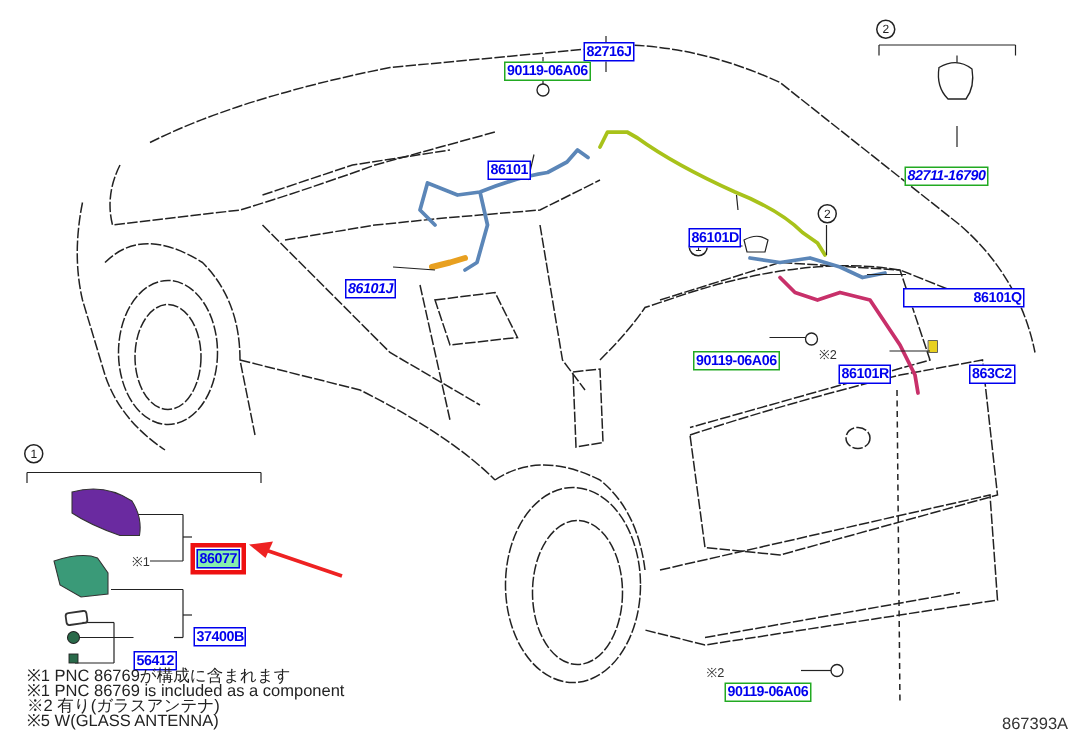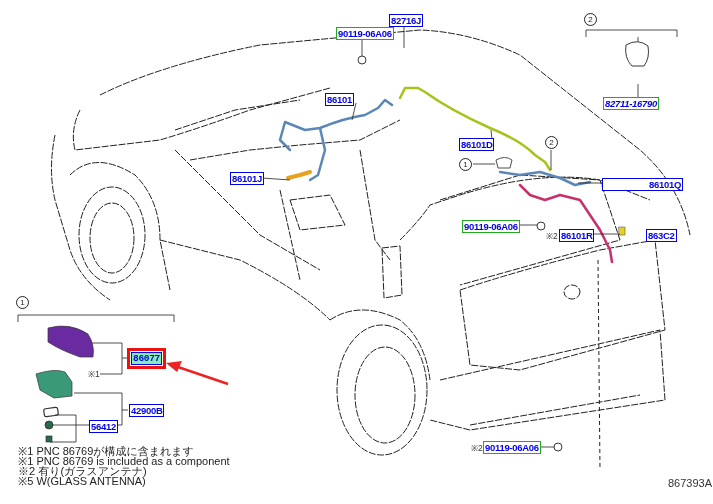--- a/index.html
+++ b/index.html
@@ -1,24 +1,24 @@
 <!DOCTYPE html>
 <html><head>
 <meta charset="utf-8">
 <style>
   html, body { margin: 0; padding: 0; background: #ffffff; }
   body { width: 713px; height: 504px; position: relative; overflow: hidden;
          font-family: "Liberation Sans", sans-serif; }
   #canvas { position: absolute; left: 0; top: 0; width: 713px; height: 504px; }
   .tag { position: absolute; font-family: "Liberation Sans", sans-serif; font-size: 9.5px;
          font-weight: bold; letter-spacing: -0.3px; line-height: 11px; padding: 0 1px;
-         white-space: nowrap; cursor: pointer; background: #ffffff; }
+         white-space: nowrap; cursor: pointer; background: #ffffff; margin-top: 14px; }
   .tag.pnc { color: #0000ee; border: 1.2px solid #0000ee; }
   .tag.part { color: #0000ee; border: 1.2px solid #22aa22; text-align: right; }
-  .tag.hl { outline: 3px solid #ee1111; outline-offset: 1px; background: #86efac; font-family: Liberation Mono, monospace; }
+  .tag.hl { outline: 3px solid #ee1111; outline-offset: 1px; background: #86efac; }
   .note { position: absolute; font-size: 11px; color: #222; white-space: nowrap; line-height: 10.5px; text-align: right; }
   .mark { position: absolute; font-size: 8.5px; color: #333; white-space: nowrap; }
   .circ { position: absolute; width: 11px; height: 11px; border: 1px solid #222; border-radius: 50%;
           font-size: 8px; line-height: 11px; text-align: center; color: #222; background: #fff; }
   .code { position: absolute; font-size: 11px; color: #333; }
 </style>
 </head>
 <body>
 
 <svg id="canvas" viewBox="0 0 713 504" xmlns="http://www.w3.org/2000/svg">
@@ -114,29 +114,29 @@
 <div class="circ" style="left:584px;top:13px;">2</div>
 <div class="circ" style="left:16px;top:296px;">1</div>
 <div class="circ" style="left:459px;top:158px;">1</div>
 <div class="circ" style="left:545px;top:136px;">2</div>
 
 <span class="tag pnc" style="left:389px;top:14px;">82716J</span>
 <span class="tag part" style="left:336px;top:27px;">90119-06A06</span>
 <span class="tag part" style="left:603px;top:97px;font-style:italic;">82711-16790</span>
 <span class="tag pnc" style="left:325px;top:93px;">86101</span>
 <span class="tag pnc" style="left:459px;top:138px;">86101D</span>
-<span class="tag pnc" style="left:230px;top:172px;">86101J</span>
+<span class="tag pnc" style="left:230px;top:172px;font-style:italic;">86101J</span>
 <span class="tag pnc" style="left:602px;top:178px;padding-left:46px;">86101Q</span>
 <span class="tag part" style="left:462px;top:220px;">90119-06A06</span>
 <span class="mark" style="left:546px;top:230px;">※2</span>
 <span class="tag pnc" style="left:559px;top:229px;">86101R</span>
 <span class="tag pnc" style="left:646px;top:229px;">863C2</span>
 <span class="tag pnc hl" style="left:131px;top:352px;">86077</span>
 <span class="mark" style="left:88px;top:368px;">※1</span>
-<span class="tag pnc" style="left:129px;top:404px;">42900B</span>
+<span class="tag pnc" style="left:129px;top:404px;">37400B</span>
 <span class="tag pnc" style="left:89px;top:420px;">56412</span>
 <span class="mark" style="left:471px;top:442px;">※2</span>
 <span class="tag part" style="left:483px;top:441px;">90119-06A06</span>
 
 <div class="note" style="left:18px;top:446px;">※1 PNC 86769が構成に含まれます</div>
 <div class="note" style="left:18px;top:456px;">※1 PNC 86769 is included as a component</div>
 <div class="note" style="left:18px;top:466px;">※2 有り(ガラスアンテナ)</div>
 <div class="note" style="left:18px;top:476px;">※5 W(GLASS ANTENNA)</div>
 
 <div class="code" style="left:668px;top:477px;">867393A</div>

